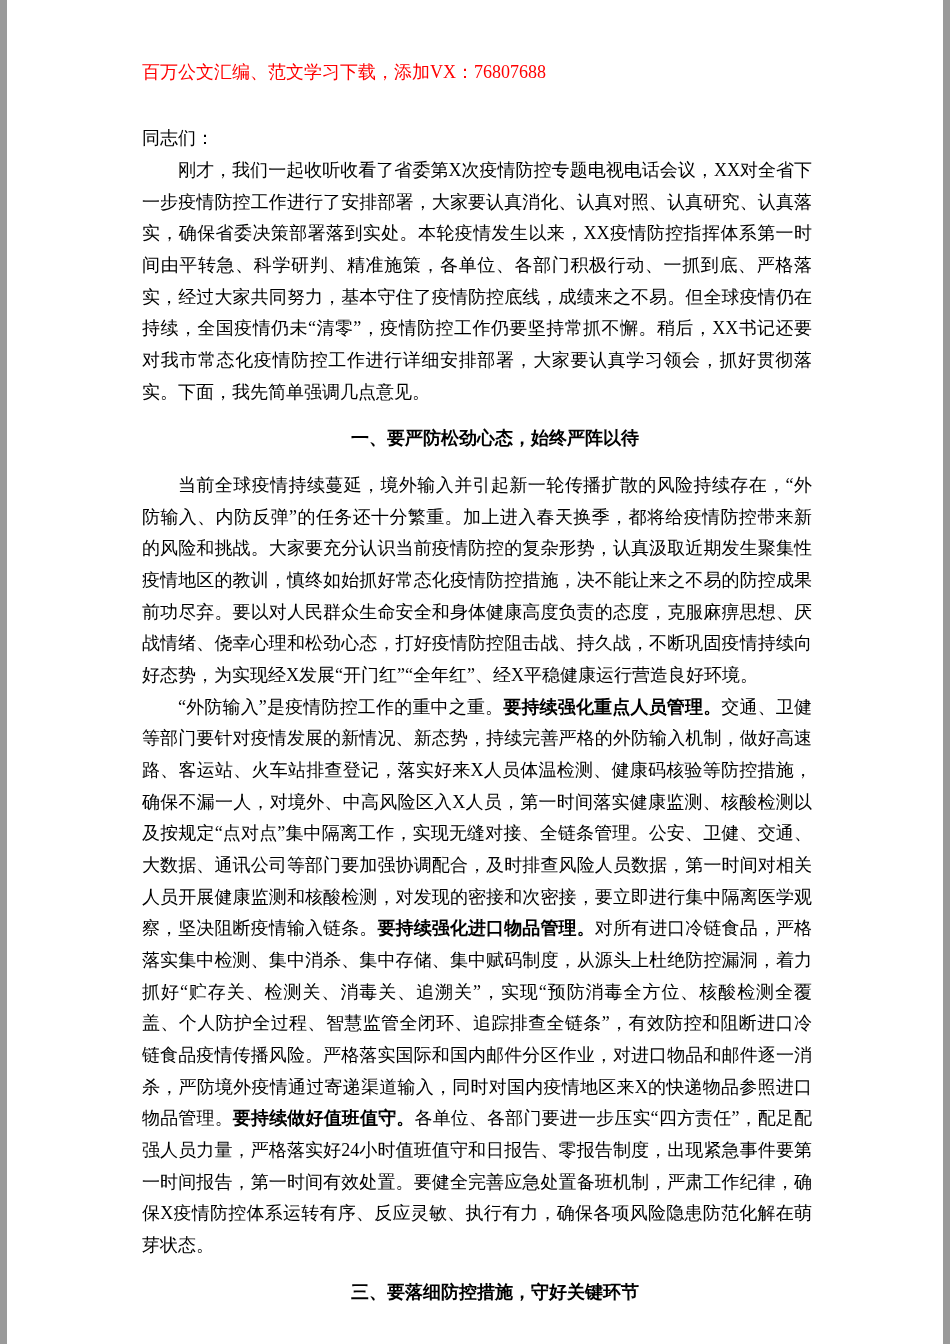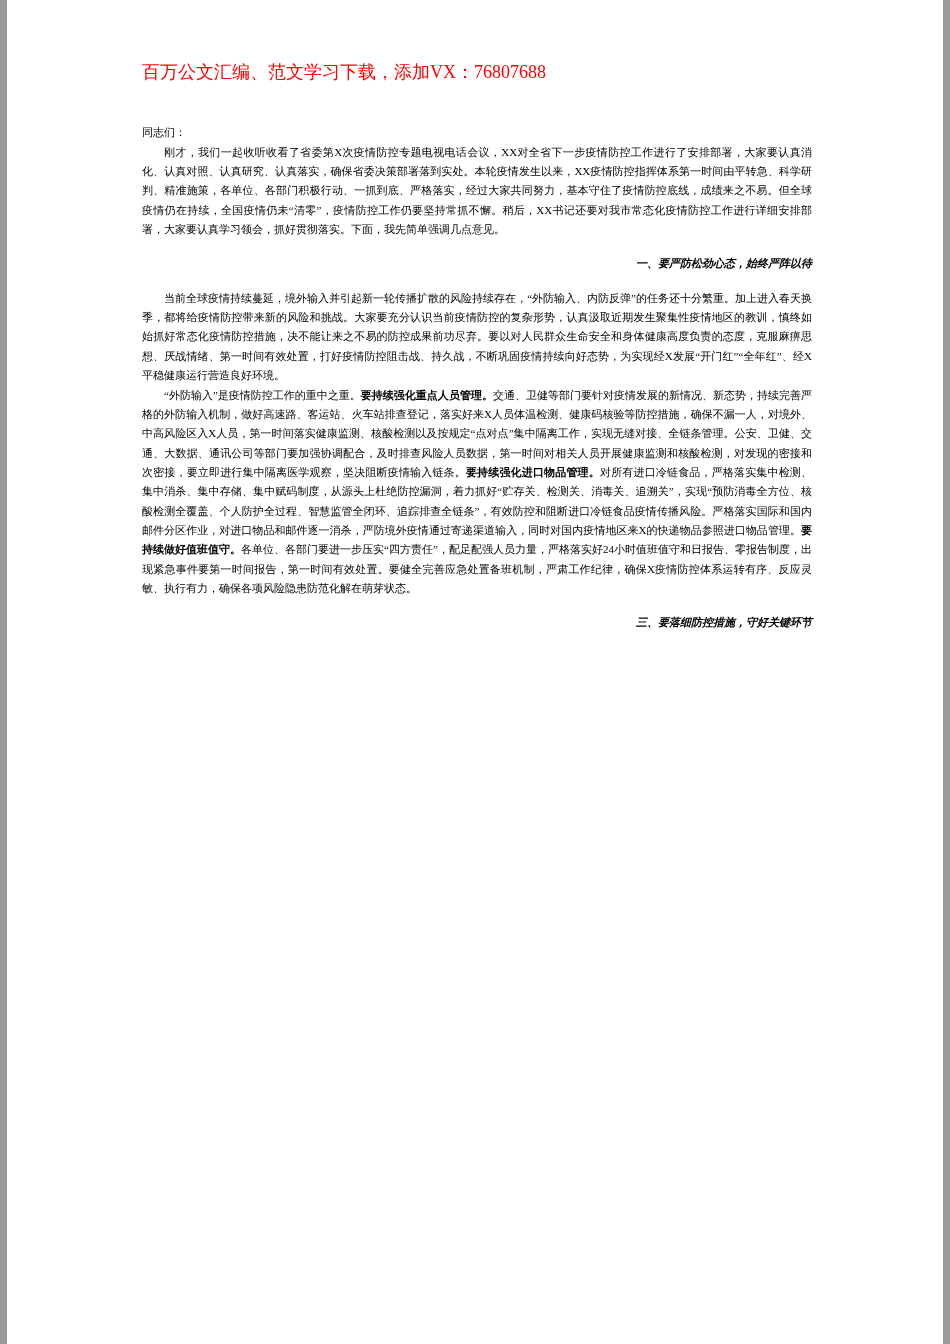--- a/index.html
+++ b/index.html
@@ -30,37 +30,36 @@
   }
   .promo {
     text-align: left;
     color: #ff0000;
     font-size: 18px;
     line-height: 1.4;
     margin: 0 0 38px 0;
     font-weight: 400;
   }
   .para, .salutation, .sec-heading {
-    font-size: 11px;
+    font-size: 18px;
     line-height: 1.76;
     text-align: justify;
     margin: 0;
   }
   .salutation {
     text-indent: 0;
   }
   .para {
     text-indent: 2em;
   }
   .sec-heading {
     font-weight: 700;
     text-indent: 2em;
-    text-align: right;
+    text-align: center;
     margin: 15px 0 15px 0;
-    font-style: italic;
   }
   .bold-run {
     font-weight: 700;
   }
 </style>
 </head>
 <body>
 
 <div class="edge-strip left"></div>
 <div class="edge-strip right"></div>
@@ -68,21 +67,21 @@
 <div class="doc">
 
   <p class="promo">百万公文汇编、范文学习下载，添加VX：76807688</p>
 
   <p class="salutation">同志们：</p>
 
   <p class="para">刚才，我们一起收听收看了省委第X次疫情防控专题电视电话会议，XX对全省下一步疫情防控工作进行了安排部署，大家要认真消化、认真对照、认真研究、认真落实，确保省委决策部署落到实处。本轮疫情发生以来，XX疫情防控指挥体系第一时间由平转急、科学研判、精准施策，各单位、各部门积极行动、一抓到底、严格落实，经过大家共同努力，基本守住了疫情防控底线，成绩来之不易。但全球疫情仍在持续，全国疫情仍未“清零”，疫情防控工作仍要坚持常抓不懈。稍后，XX书记还要对我市常态化疫情防控工作进行详细安排部署，大家要认真学习领会，抓好贯彻落实。下面，我先简单强调几点意见。</p>
 
   <p class="sec-heading">一、要严防松劲心态，始终严阵以待</p>
 
-  <p class="para">当前全球疫情持续蔓延，境外输入并引起新一轮传播扩散的风险持续存在，“外防输入、内防反弹”的任务还十分繁重。加上进入春天换季，都将给疫情防控带来新的风险和挑战。大家要充分认识当前疫情防控的复杂形势，认真汲取近期发生聚集性疫情地区的教训，慎终如始抓好常态化疫情防控措施，决不能让来之不易的防控成果前功尽弃。要以对人民群众生命安全和身体健康高度负责的态度，克服麻痹思想、厌战情绪、第一时间有效处置，打好疫情防控阻击战、持久战，不断巩固疫情持续向好态势，为实现经X发展“开门红”“全年红”、经X平稳健康运行营造良好环境。</p>
+  <p class="para">当前全球疫情持续蔓延，境外输入并引起新一轮传播扩散的风险持续存在，“外防输入、内防反弹”的任务还十分繁重。加上进入春天换季，都将给疫情防控带来新的风险和挑战。大家要充分认识当前疫情防控的复杂形势，认真汲取近期发生聚集性疫情地区的教训，慎终如始抓好常态化疫情防控措施，决不能让来之不易的防控成果前功尽弃。要以对人民群众生命安全和身体健康高度负责的态度，克服麻痹思想、厌战情绪、侥幸心理和松劲心态，打好疫情防控阻击战、持久战，不断巩固疫情持续向好态势，为实现经X发展“开门红”“全年红”、经X平稳健康运行营造良好环境。</p>
 
 
   <p class="para">
     <span>“外防输入”是疫情防控工作的重中之重。</span><span class="bold-run">要持续强化重点人员管理。</span><span>交通、卫健等部门要针对疫情发展的新情况、新态势，持续完善严格的外防输入机制，做好高速路、客运站、火车站排查登记，落实好来X人员体温检测、健康码核验等防控措施，确保不漏一人，对境外、中高风险区入X人员，第一时间落实健康监测、核酸检测以及按规定“点对点”集中隔离工作，实现无缝对接、全链条管理。公安、卫健、交通、大数据、通讯公司等部门要加强协调配合，及时排查风险人员数据，第一时间对相关人员开展健康监测和核酸检测，对发现的密接和次密接，要立即进行集中隔离医学观察，坚决阻断疫情输入链条。</span><span class="bold-run">要持续强化进口物品管理。</span><span>对所有进口冷链食品，严格落实集中检测、集中消杀、集中存储、集中赋码制度，从源头上杜绝防控漏洞，着力抓好“贮存关、检测关、消毒关、追溯关”，实现“预防消毒全方位、核酸检测全覆盖、个人防护全过程、智慧监管全闭环、追踪排查全链条”，有效防控和阻断进口冷链食品疫情传播风险。严格落实国际和国内邮件分区作业，对进口物品和邮件逐一消杀，严防境外疫情通过寄递渠道输入，同时对国内疫情地区来X的快递物品参照进口物品管理。</span><span class="bold-run">要持续做好值班值守。</span><span>各单位、各部门要进一步压实“四方责任”，配足配强人员力量，严格落实好24小时值班值守和日报告、零报告制度，出现紧急事件要第一时间报告，第一时间有效处置。要健全完善应急处置备班机制，严肃工作纪律，确保X疫情防控体系运转有序、反应灵敏、执行有力，确保各项风险隐患防范化解在萌芽状态。</span>
   </p>
 
   <p class="sec-heading">三、要落细防控措施，守好关键环节</p>
 
 </div>
 

